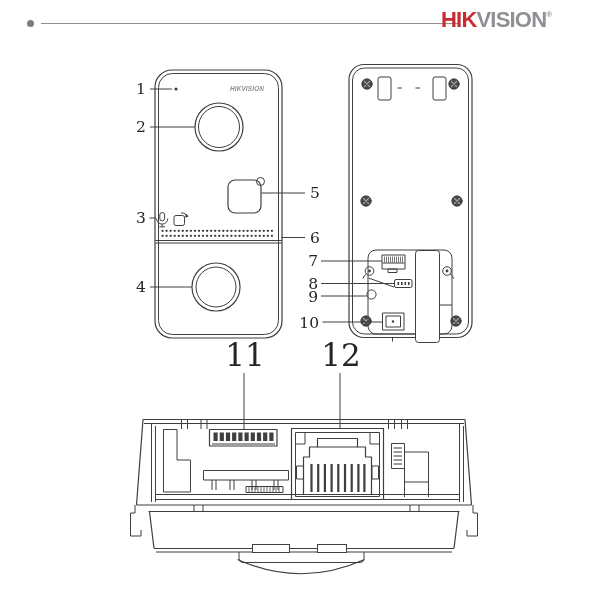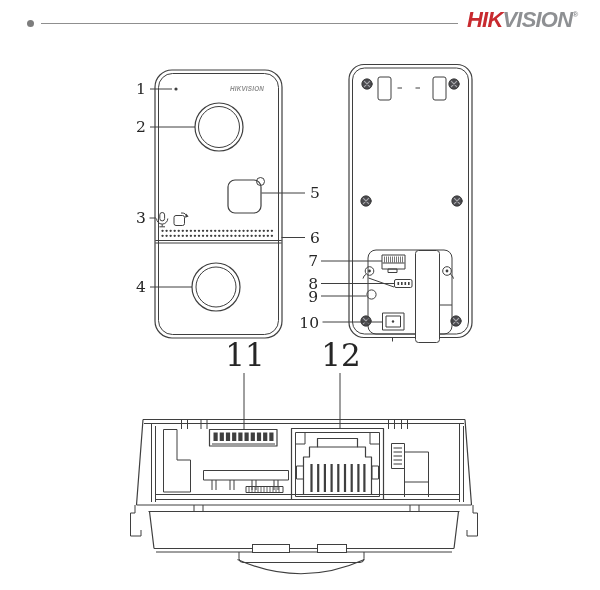--- a/index.html
+++ b/index.html
@@ -1,21 +1,21 @@
 <!DOCTYPE html>
 <html><head>
 <meta charset="utf-8">
 <style>
   html,body{margin:0;padding:0;background:#fff;}
   #stage{position:relative;width:600px;height:590px;background:#ffffff;overflow:hidden;
          font-family:"Liberation Sans",sans-serif;}
   .hdr-dot{position:absolute;left:27px;top:20px;width:7px;height:7px;border-radius:50%;
            background:#7d7d7d;}
   .hdr-rule{position:absolute;left:41px;top:23px;width:417px;height:1px;background:#8f8f8f;}
-  .logo{position:absolute;left:467px;top:7px;font-style:italic;font-weight:bold;
+  .logo{position:absolute;left:441px;top:7px;font-weight:bold;
         font-size:22px;letter-spacing:-0.8px;white-space:nowrap;}
   .logo .hik{color:#c82a2f;}
   .logo .vision{color:#8e9093;}
   .logo .tm{color:#8e9093;font-size:8px;font-weight:bold;vertical-align:10px;letter-spacing:0;}
   svg{position:absolute;left:0;top:0;}
   .ln{stroke:#3f3f3f;fill:none;stroke-width:1.2;stroke-linejoin:round;}
   .thin{stroke-width:1;}
   .fillico{fill:#3f3f3f;stroke:none;}
   .lbl{font-family:"DejaVu Serif","Liberation Serif",serif;fill:#262626;font-size:15.5px;}
   .lbl-big{font-family:"DejaVu Serif","Liberation Serif",serif;fill:#262626;font-size:31px;}

